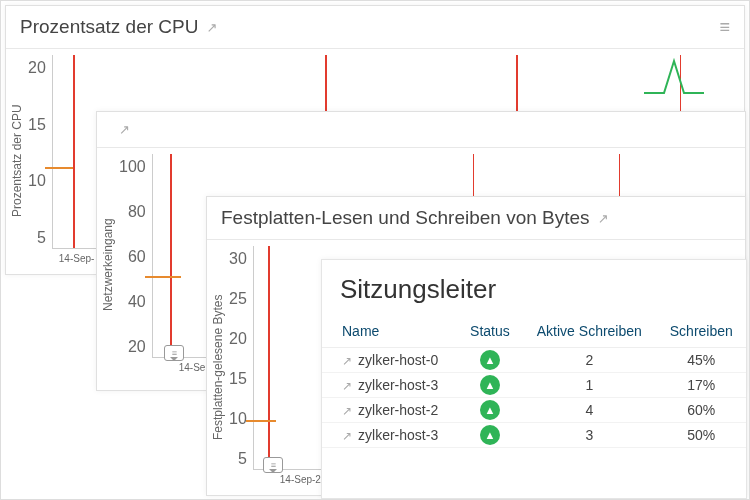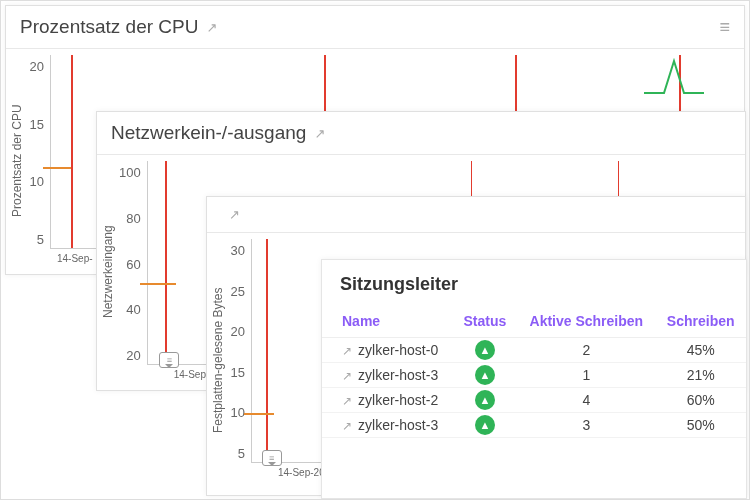--- a/index.html
+++ b/index.html
@@ -43,21 +43,21 @@
     font-size: 12px;
     color: #666;
     text-align: center;
     padding: 4px 0;
   }
   .yaxis {
     display: flex;
     flex-direction: column;
     justify-content: space-between;
     align-items: flex-end;
-    font-size: 13px;
+    font-size: 16px;
     color: #666;
     padding: 4px 6px 20px 4px;
     min-width: 26px;
   }
   .plot {
     flex: 1;
     position: relative;
     border-left: 1px solid #ccc;
     border-bottom: 1px solid #ccc;
     margin-bottom: 18px;
@@ -101,34 +101,33 @@
   .green-peak svg { width:100%; height:100%; }
 
   
   .sessions-panel {
     position: absolute;
     background: #fff;
     border: 1px solid #e5e5e5;
     box-shadow: 0 0 6px rgba(0,0,0,0.06);
   }
   .sessions-title {
-    font-size: 18px;
+    font-size: 26px;
     color: #333;
     padding: 14px 18px 10px 18px;
-    font-weight: bold;
   }
   table {
     width: 100%;
     border-collapse: collapse;
     font-size: 14px;
   }
   thead th {
     text-align: left;
-    font-weight: 700;
-    color: #8b5cf6;
+    font-weight: 400;
+    color: #0c4a6e;
     padding: 8px 10px;
     border-bottom: 1px solid #eee;
   }
   tbody td {
     padding: 2px 10px;
     border-bottom: 1px solid #f2f2f2;
     color: #444;
   }
   .ext-link {
     color: #aaa;
@@ -176,21 +175,20 @@
             <polyline points="0,36 20,36 30,4 40,36 60,36" fill="none" stroke="#2fb457" stroke-width="2"></polyline>
           </svg>
       </div>
       <div class="xaxis-label">14-Sep-</div>
     </div>
   </div>
 </div>
 
 <div class="panel" style="left:95px; top:110px; width:650px; height:280px;">
   <div class="panel-header">
-    <span>Netzwerkein-/-ausgang</span>
     <span class="ext-icon">↗</span>
   </div>
   <div class="chart-area">
     <div class="ylabel">Netzwerkeingang</div>
     <div class="yaxis">
       <span>100</span>
       <span>80</span>
       <span>60</span>
       <span>40</span>
       <span>20</span>
@@ -201,20 +199,21 @@
       <div class="vline" style="left:80%; height:40%; top:0;"></div>
       <div class="hline-orange" style="left:-8px; width:36px; top:60%;"></div>
       <div class="marker-box" style="left:2%; bottom:-4px;">≡</div>
       <div class="xaxis-label" style="left:26px;">14-Sep-20</div>
     </div>
   </div>
 </div>
 
 <div class="panel" style="left:205px; top:195px; width:540px; height:300px;">
   <div class="panel-header">
+    <span>Festplatten-Lesen und Schreiben von Bytes</span>
     <span class="ext-icon">↗</span>
   </div>
   <div class="chart-area">
     <div class="ylabel">Festplatten-gelesene Bytes</div>
     <div class="yaxis">
       <span>30</span>
       <span>25</span>
       <span>20</span>
       <span>15</span>
       <span>10</span>
@@ -244,21 +243,21 @@
       <tr>
         <td style="padding-left:20px;"><span class="ext-link">↗</span><span>zylker-host-0</span></td>
         <td class="center"><span class="status-up">▲</span></td>
         <td class="center">2</td>
         <td class="center">45%</td>
       </tr>
       <tr>
         <td style="padding-left:20px;"><span class="ext-link">↗</span><span>zylker-host-3</span></td>
         <td class="center"><span class="status-up">▲</span></td>
         <td class="center">1</td>
-        <td class="center">21%</td>
+        <td class="center">17%</td>
       </tr>
       <tr>
         <td style="padding-left:20px;"><span class="ext-link">↗</span><span>zylker-host-2</span></td>
         <td class="center"><span class="status-up">▲</span></td>
         <td class="center">4</td>
         <td class="center">60%</td>
       </tr>
       <tr>
         <td style="padding-left:20px;"><span class="ext-link">↗</span><span>zylker-host-3</span></td>
         <td class="center"><span class="status-up">▲</span></td>

